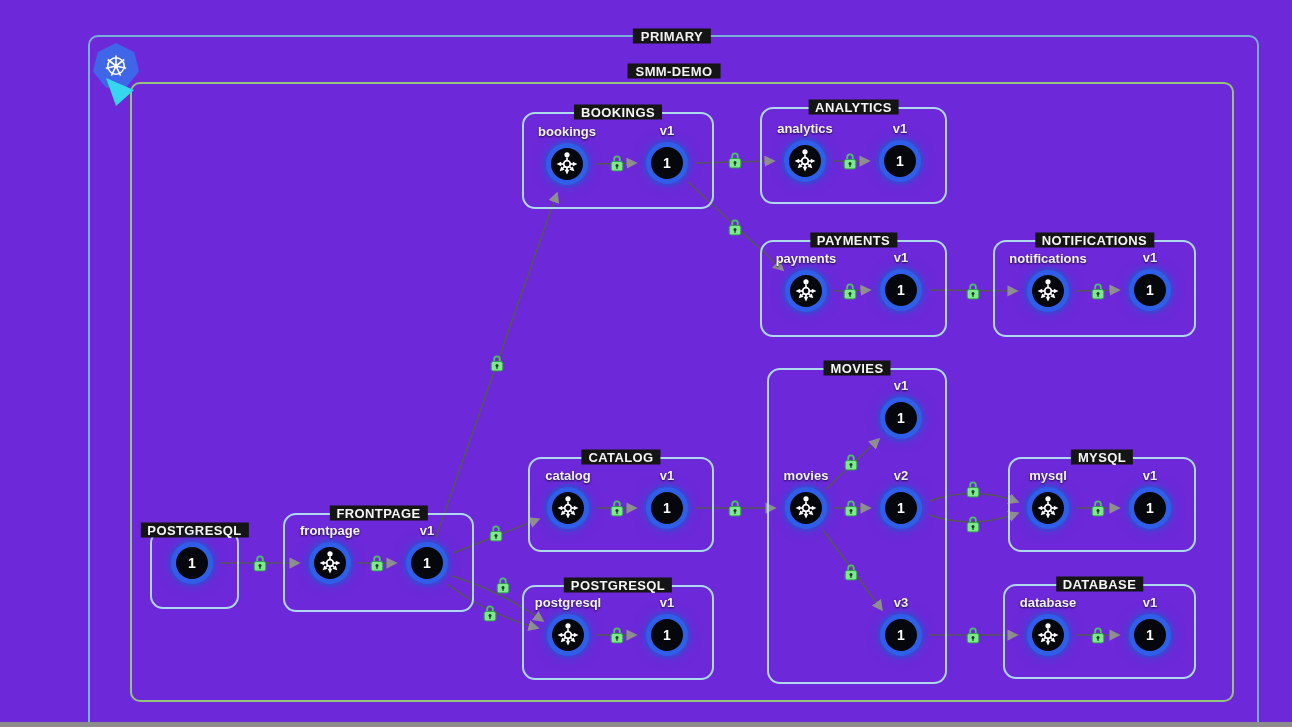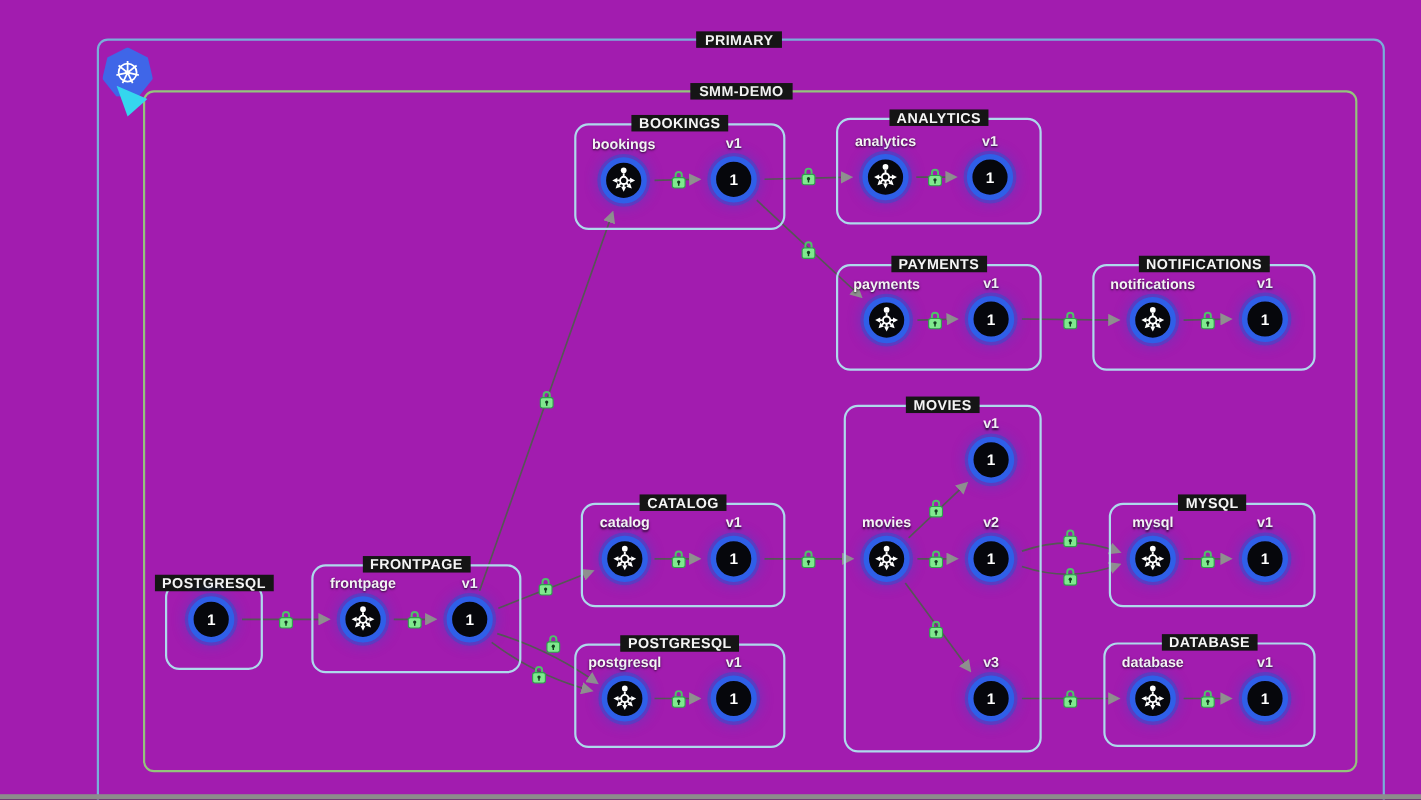--- a/index.html
+++ b/index.html
@@ -1,18 +1,18 @@
 <!DOCTYPE html>
 <html><head>
 <meta charset="utf-8">
 <style>
   html,body{margin:0;padding:0;background:#000;}
   #stage{
     position:relative;width:1292px;height:727px;overflow:hidden;
-    background:#a21caf;
+    background:#6d28d9;
     font-family:"Liberation Sans",sans-serif;
   }
   .cluster-box{
     position:absolute;border:2px solid #79aed9;border-radius:10px;
     background:transparent;z-index:1;
   }
   .namespace-box{
     position:absolute;border:2px solid #94c47c;border-radius:10px;
     background:transparent;z-index:1;
   }
@@ -79,21 +79,21 @@
         <circle cx="7" cy="12" r="1.5" fill="#123f20"></circle>
         <rect x="6.35" y="12.6" width="1.3" height="2.8" fill="#123f20"></rect>
       </g>
     </defs>
   </svg>
 
   <div class="cluster-box" style="left:88px;top:35px;width:1167px;height:700px;"></div>
   <div class="boundary-label" style="left:672px;top:36px;">PRIMARY</div>
 
   <div class="namespace-box" style="left:130px;top:82px;width:1100px;height:616px;"></div>
-  <div class="boundary-label" style="left:674px;top:83px;">SMM-DEMO</div>
+  <div class="boundary-label" style="left:674px;top:71px;">SMM-DEMO</div>
 
   <div class="k8s-logo">
     <svg width="34" height="34" viewBox="0 0 34 34">
       <circle cx="17" cy="17" r="8.2" fill="none" stroke="#fff" stroke-width="1.6"></circle>
       <circle cx="17" cy="17" r="2.2" fill="#fff"></circle>
       <g stroke="#fff" stroke-width="1.6">
         <line x1="17" y1="17" x2="17" y2="6.5"></line>
         <line x1="17" y1="17" x2="25.2" y2="10.5"></line>
         <line x1="17" y1="17" x2="27.2" y2="19.3"></line>
         <line x1="17" y1="17" x2="21.6" y2="26.6"></line>

